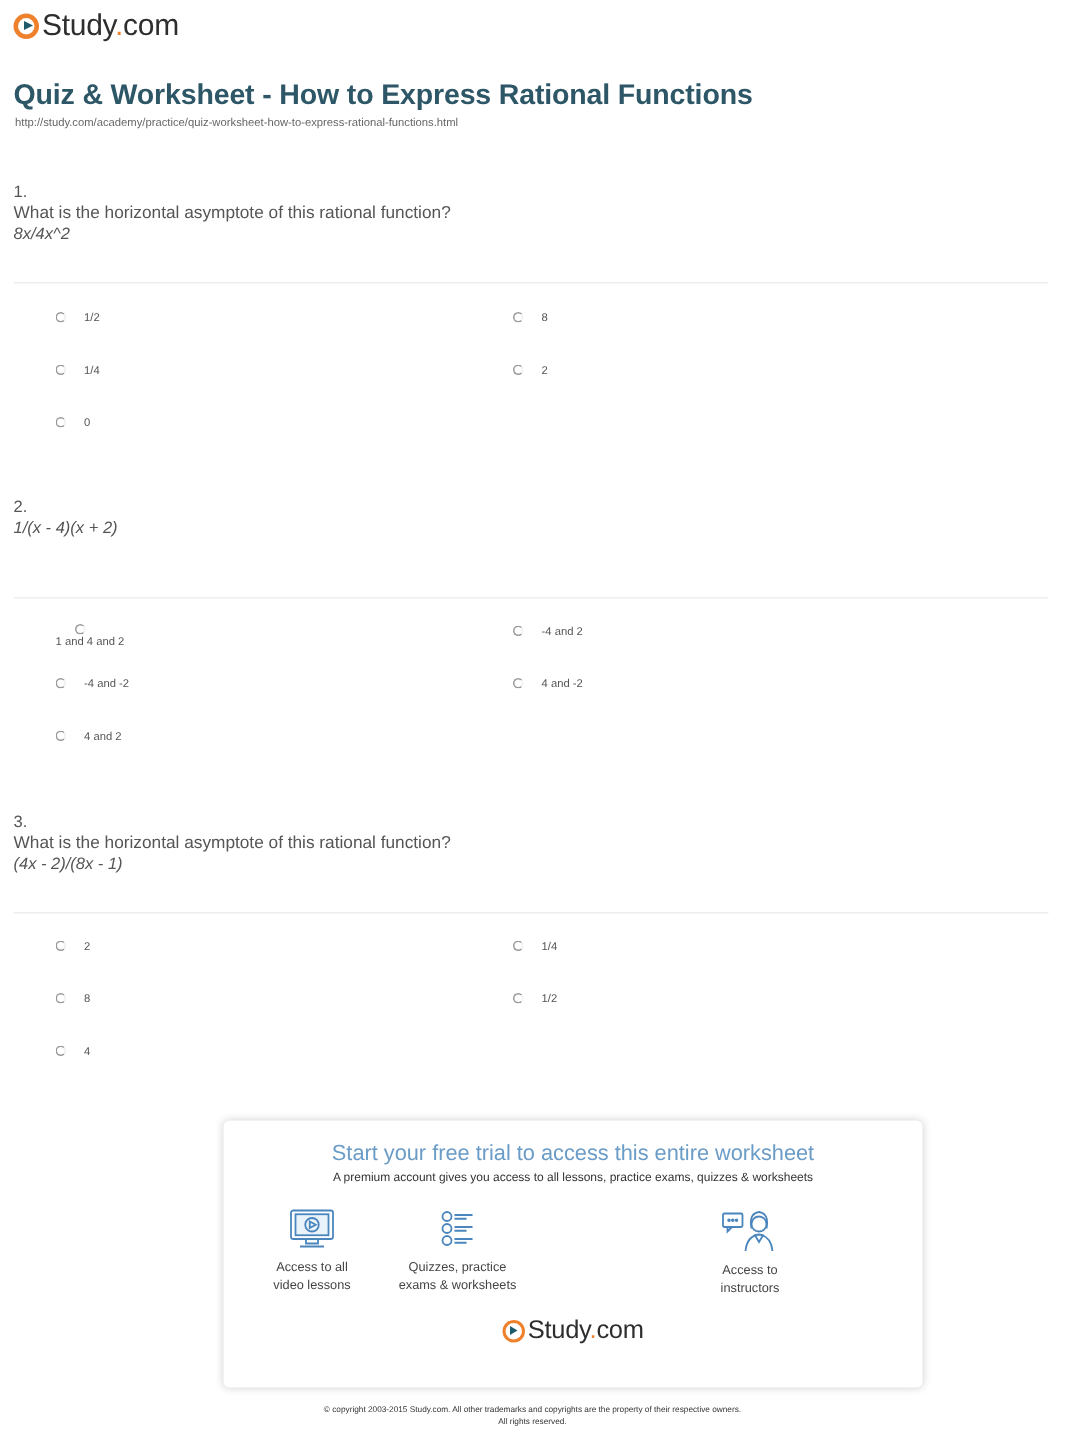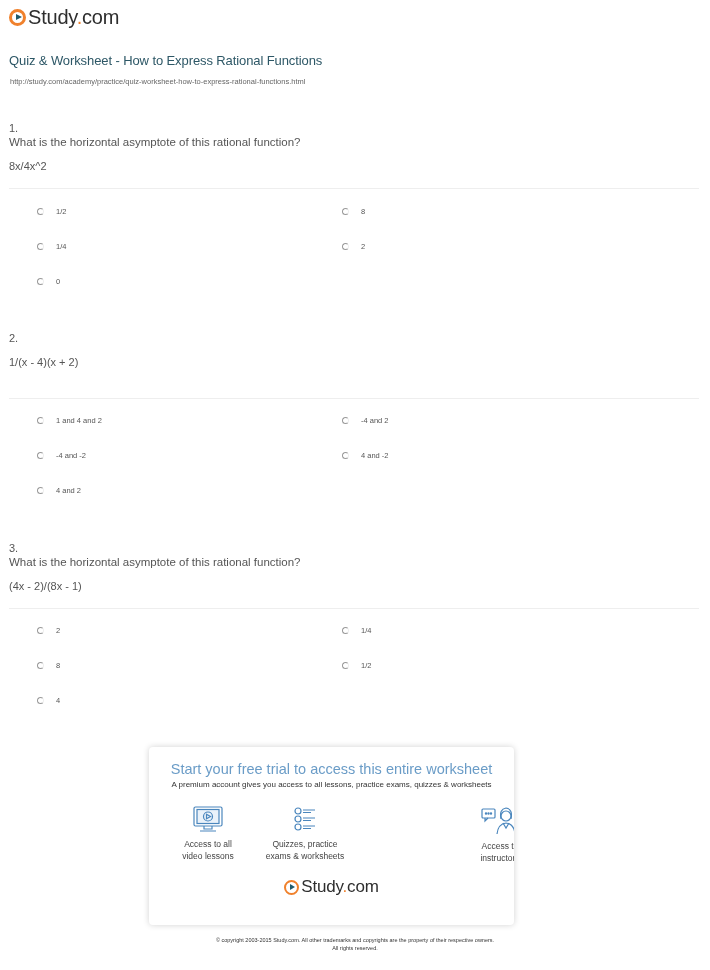--- a/index.html
+++ b/index.html
@@ -5,33 +5,33 @@
   * { box-sizing: border-box; margin: 0; padding: 0; }
   html, body { width: 710px; height: 970px; background: #ffffff; overflow: hidden; }
   body { font-family: "Liberation Sans", sans-serif; color: #555; position: relative; }
 
   .logo { position: absolute; left: 9px; top: 5px; display: flex; align-items: center; height: 24px; }
   .logo-mark { width: 17px; height: 17px; border-radius: 50%; border: 3px solid #f0812c; position: relative; margin-right: 2px; }
   .logo-mark::after { content: ""; position: absolute; left: 4px; top: 2.5px; border-left: 6px solid #1f5a6b; border-top: 3.5px solid transparent; border-bottom: 3.5px solid transparent; }
   .logo-text { font-size: 20px; color: #2e2e2e; letter-spacing: -0.2px; }
   .logo-text .dot { color: #f0812c; }
 
-  .title { position: absolute; left: 9px; top: 53px; font-size: 13px; font-weight: normal; color: #2d5766; letter-spacing: -0.1px; }
+  .title { position: absolute; left: 9px; top: 53px; font-size: 19px; font-weight: bold; color: #2d5766; letter-spacing: -0.1px; }
   .url { position: absolute; left: 10px; top: 77px; font-size: 7.5px; color: #666; }
 
   .question { position: absolute; left: 9px; width: 690px; }
   .q-num { font-size: 11px; color: #555; }
   .q-text { font-size: 11.5px; color: #555; margin-top: 2px; }
-  .q-expr { font-size: 11px; color: #555; margin-top: 12px; }
+  .q-expr { font-size: 11px; color: #555; margin-top: 2px; font-style: italic; }
   .q-sep { position: absolute; left: 0; width: 690px; height: 1px; background: #eeeeee; }
 
   .opt { position: absolute; display: flex; align-items: center; font-size: 7.5px; color: #555; }
   .radio { width: 7px; height: 7px; border-radius: 50%; border: 1.5px solid #999; border-right-color: #eee; margin-right: 12px; }
 
-  .card { position: absolute; left: 149px; top: 747px; width: 365px; height: 178px; background: #fff; border-radius: 4px; box-shadow: 0 0 6px rgba(0,0,0,0.18); overflow: hidden; }
+  .card { position: absolute; left: 149px; top: 747px; width: 466px; height: 178px; background: #fff; border-radius: 4px; box-shadow: 0 0 6px rgba(0,0,0,0.18); overflow: hidden; }
   .card-head { position: absolute; top: 14px; left: 0; width: 100%; text-align: center; font-size: 14.5px; color: #6a9cc7; }
   .card-sub { position: absolute; top: 33px; left: 0; width: 100%; text-align: center; font-size: 8px; color: #333; }
   .feature { position: absolute; top: 58px; width: 100px; text-align: center; }
   .feature svg { display: block; margin: 0 auto; }
   .feature-label { font-size: 8.5px; color: #444; line-height: 12px; margin-top: 3px; }
   .card-logo { position: absolute; top: 130px; left: 0; width: 100%; display: flex; justify-content: center; align-items: center; }
   .card-logo .logo-mark { width: 15px; height: 15px; border-width: 2.5px; }
   .card-logo .logo-mark::after { left: 3.5px; top: 2px; border-left-width: 5px; border-top-width: 3px; border-bottom-width: 3px; }
   .card-logo .logo-text { font-size: 17px; }
   .card-bar { position: absolute; left: 0; bottom: 0; width: 100%; height: 22px; background: #4a86bd; color: #fff; font-size: 8px; text-align: center; line-height: 22px; }
@@ -75,21 +75,21 @@
 <div class="opt" style="left:37px; top:277px;">
     <span class="radio"></span>
     <span>0</span>
   </div>
 
 <div class="question" style="top:332px;">
   <div class="q-num">2.</div>
   <div class="q-expr">1/(x - 4)(x + 2)</div>
   <div class="q-sep" style="top:66px;"></div>
 </div>
-<div class="opt" style="left:37px; top:416px;">
+<div class="opt" style="left:37px; top:416px;flex-direction:column;">
     <span class="radio"></span>
     <span>1 and 4 and 2</span>
   </div>
 <div class="opt" style="left:342px; top:416px;">
     <span class="radio"></span>
     <span>-4 and 2</span>
   </div>
 <div class="opt" style="left:37px; top:451px;">
     <span class="radio"></span>
     <span>-4 and -2</span>

